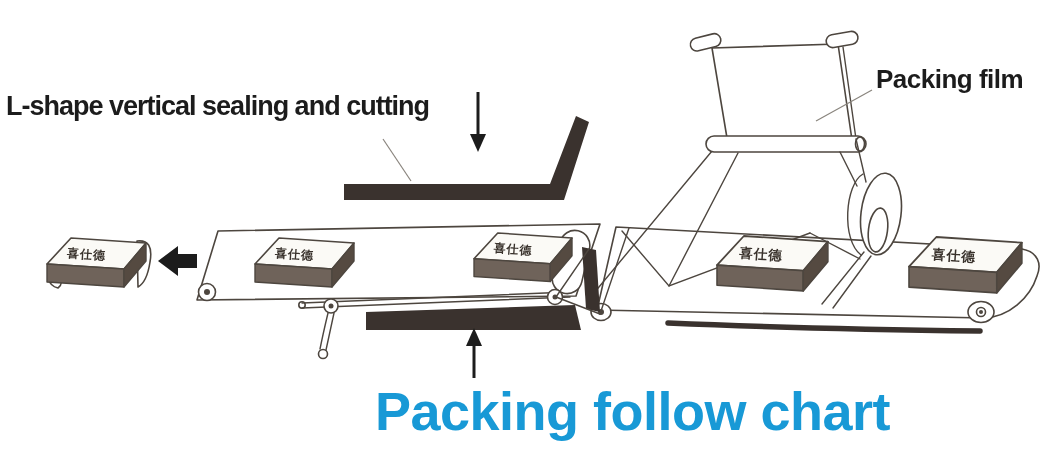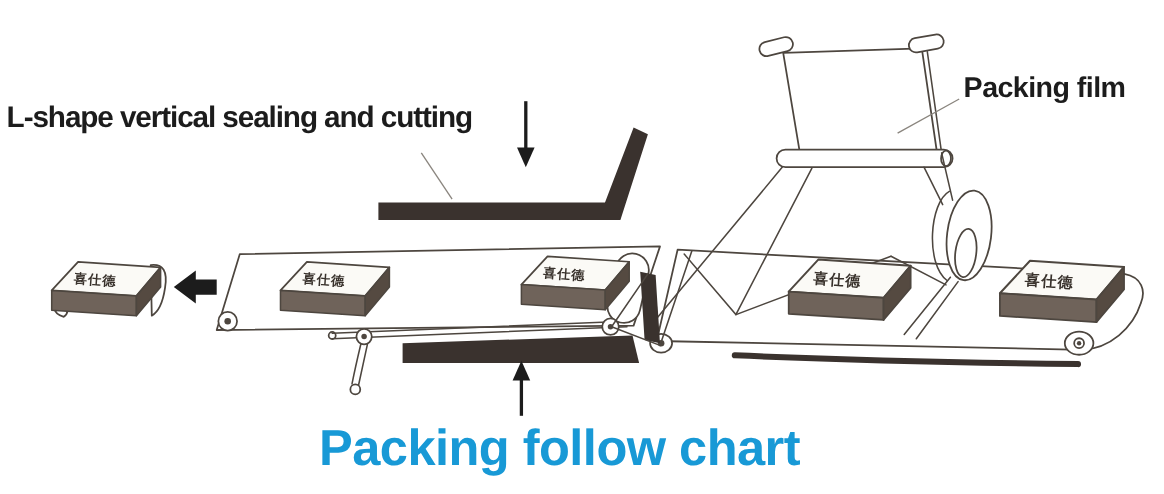--- a/index.html
+++ b/index.html
@@ -4,21 +4,21 @@
 <style>
   html,body{margin:0;padding:0;background:#fff;}
   .stage{
     position:relative;width:1058px;height:449px;overflow:hidden;background:#fff;
     font-family:"Liberation Sans",sans-serif;
   }
   .stage svg{position:absolute;left:0;top:0;}
   .lbl{position:absolute;font-weight:bold;color:var(--c-black,#1c1c1c);line-height:1.05;white-space:nowrap;}
   .lbl-lshape{left:6px;top:92px;font-size:27px;letter-spacing:-1px;}
   .lbl-film{left:876px;top:66px;font-size:26px;letter-spacing:-0.5px;text-align:right;}
-  .lbl-title{left:290px;top:383px;width:600px;text-align:left;font-size:46px;
+  .lbl-title{left:290px;top:383px;width:600px;text-align:right;font-size:54px;
              color:var(--c-blue,#1899d6);letter-spacing:-0.5px;}
   
   .white{fill:#ffffff;stroke:var(--c-line,#4d463f);stroke-width:1.6;stroke-linejoin:round;}
   .thin{fill:none;stroke:var(--c-line,#4d463f);stroke-width:1.4;stroke-linecap:round;}
   .leader{fill:none;stroke:#8a857e;stroke-width:1.2;}
   .darkfill{fill:var(--c-dark,#3a322e);}
   .darkline{fill:none;stroke:var(--c-dark,#3a322e);stroke-width:5.5;stroke-linecap:round;}
   .blackfill{fill:var(--c-black,#1c1c1c);}
   .arrowline{fill:none;stroke:var(--c-black,#1c1c1c);stroke-width:3;}
   .dot{fill:var(--c-line,#4d463f);}

